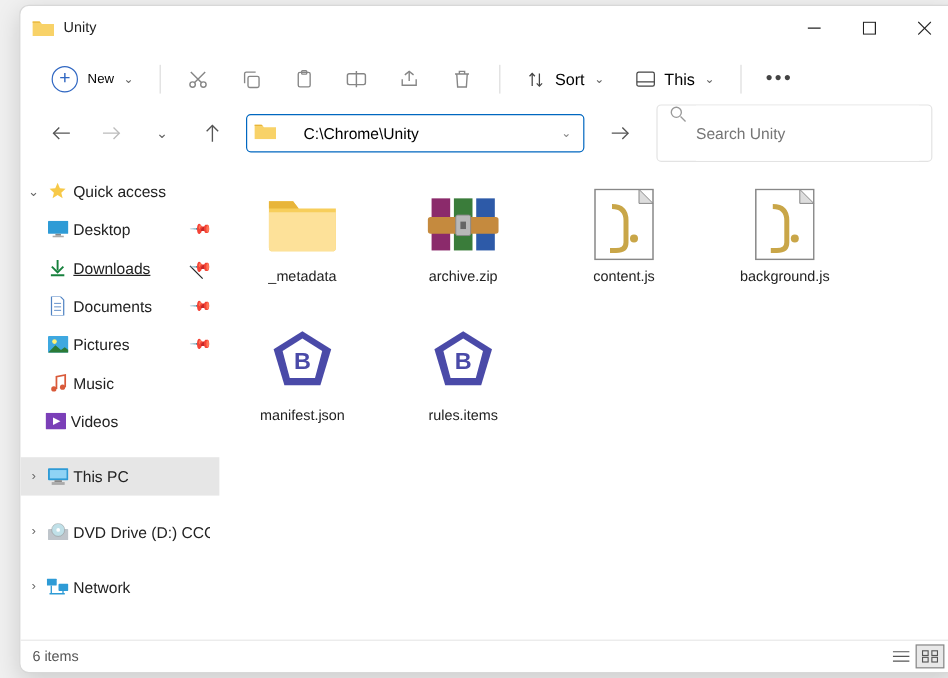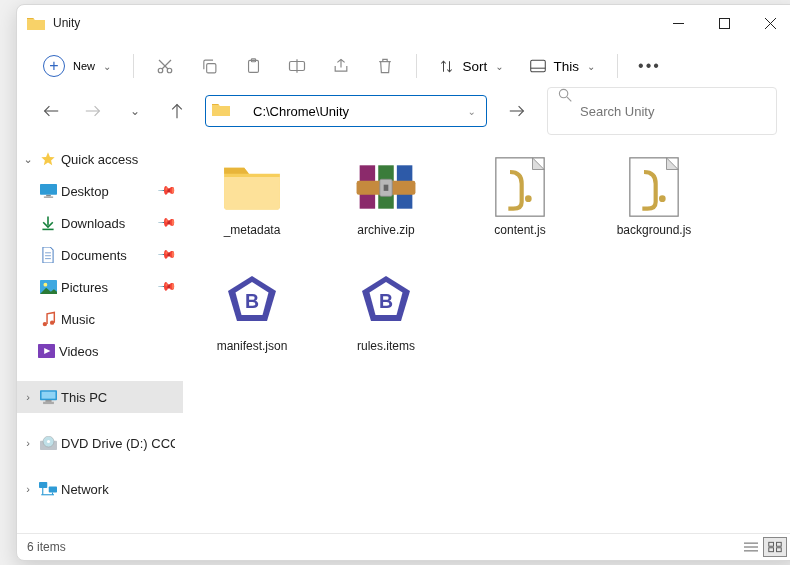--- a/index.html
+++ b/index.html
@@ -219,21 +219,21 @@
         <span class="tree-ico">
             <svg width="17" height="14" viewBox="0 0 22 18">
               <rect x="0" y="0" width="22" height="14" rx="1" fill="#2e9bd6"></rect>
               <rect x="8" y="14" width="6" height="2" fill="#888"></rect>
               <rect x="5" y="16" width="12" height="2" fill="#aaa"></rect>
             </svg>
           </span>
         <span class="tree-label">Desktop</span>
         <span class="pin">📌</span>
       </div>
-      <div class="tree-row" style="padding-left:22px;">
+      <div class="tree-row" style="padding-left:22px;text-decoration:underline;">
         <span class="tree-ico">
             <svg width="16" height="16" viewBox="0 0 20 20" fill="none" stroke="#16803c" stroke-width="2">
               <path d="M10 2 v11"></path>
               <path d="M4 9 l6 6 6-6"></path>
               <line x1="3" y1="18" x2="17" y2="18"></line>
             </svg>
           </span>
         <span class="tree-label">Downloads</span>
         <span class="pin">📌</span>
       </div>

